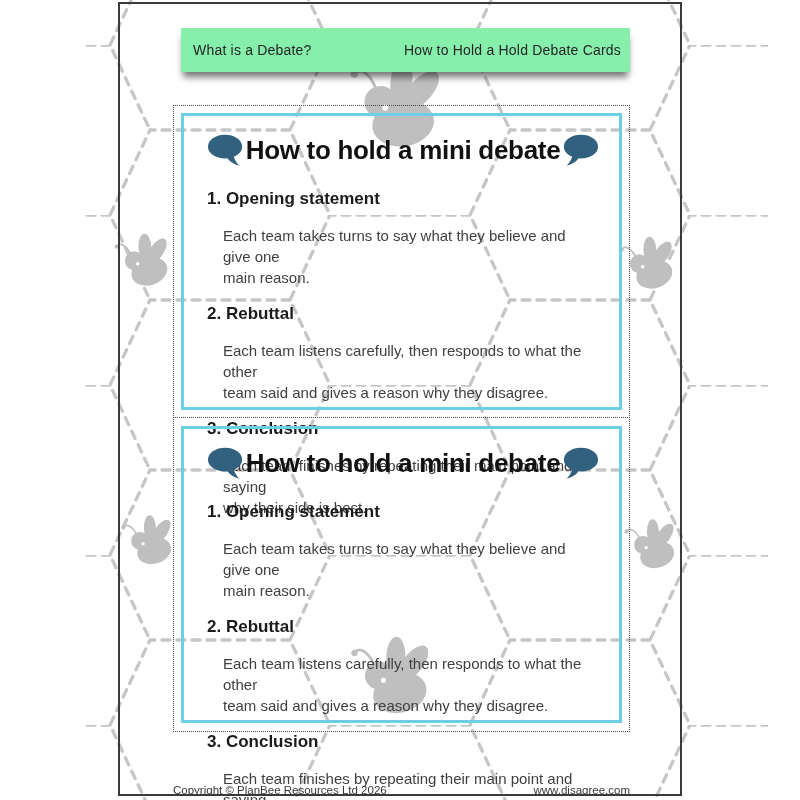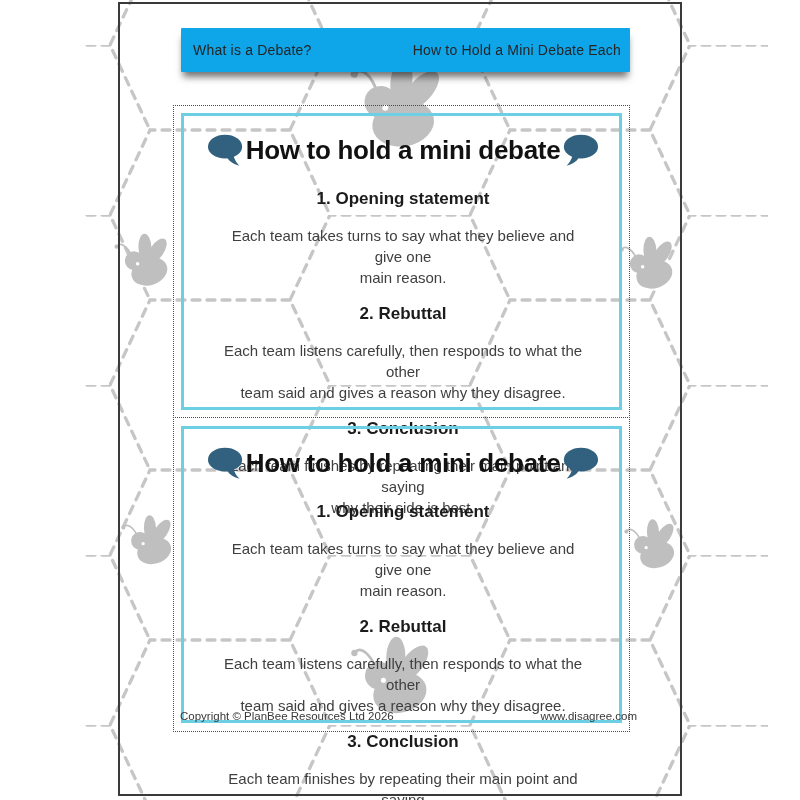--- a/index.html
+++ b/index.html
@@ -9,21 +9,21 @@
     font-family:"Liberation Sans","DejaVu Sans",sans-serif;
     --accent:#31617e; --card-cyan:#6ccfe4; --bee-gray:#bfbfbf; --pattern-gray:#c6c6c6;
   }
   .bg-svg{position:absolute;left:0;top:0;width:800px;height:800px;}
   .page-border{
     position:absolute;left:118px;top:2px;width:564px;height:794px;
     border:2px solid #3a3a3a;box-sizing:border-box;background:transparent;
   }
   .header-bar{
     position:absolute;left:181px;top:28px;width:449px;height:44px;box-sizing:border-box;
-    background:#0ea5e9;border-radius:1px;
+    background:#86efac;border-radius:1px;
     box-shadow:0 7px 7px -2px rgba(0,0,0,0.55);
     display:flex;align-items:center;justify-content:space-between;
     padding:0 9px 0 12px;font-size:14px;color:#252525;letter-spacing:0.2px;
   }
   .cut-frame{
     position:absolute;left:173px;top:105px;width:457px;height:627px;box-sizing:border-box;
     border:1.5px dotted #4a4a4a;
   }
   .cut-divider{
     position:absolute;left:173px;top:417px;width:457px;height:0;
@@ -39,31 +39,31 @@
   .title-row{
     display:flex;align-items:center;justify-content:flex-end;
     height:44px;margin-bottom:17px;
   }
   .card-title{
     flex:1;text-align:center;font-weight:bold;font-size:26px;letter-spacing:-0.3px;
     color:#111;line-height:44px;white-space:nowrap;
   }
   .bubble{width:38px;height:33px;flex:0 0 auto;}
   .bubble.right{transform:scaleX(-1);}
-  .section{margin-bottom:13px;text-align:center;}
+  .section{margin-bottom:13px;}
   .section h3{
     margin:0 0 3px 0;font-size:17px;line-height:20px;font-weight:bold;color:#1b1b1b;
   }
   .section p{
     margin:16px;font-size:15px;line-height:21px;color:#3f3f3f;white-space:pre-line;
   }
   .footer{
-    position:absolute;left:173px;top:710px;width:457px;
+    position:absolute;left:173px;top:784px;width:457px;
     display:flex;justify-content:space-between;align-items:center;
-    font-size:11.5px;color:#383838;margin-left:7px;
+    font-size:11.5px;color:#383838;
   }
 </style>
 </head>
 <body style="--accent: #31617e; --card-cyan: #6ccfe4; --bee-gray: #bfbfbf; --pattern-gray: #c6c6c6;">
 
 <svg class="bg-svg" width="800" height="800" viewBox="0 0 800 800" aria-hidden="true">
   <defs>
     <pattern id="hexpat" patternUnits="userSpaceOnUse" width="360" height="170" x="310" y="45">
       <g style="stroke:var(--pattern-gray)" stroke-width="3.3" fill="none" stroke-dasharray="8 7" stroke-linecap="round">
         <path d="M160,0 L20,0 L-20,85 L20,170"></path>
@@ -90,21 +90,21 @@
   <use href="#bee" width="100" height="90" transform="translate(651,264) rotate(4) scale(0.68) translate(-50,-45)"></use>
   <use href="#bee" width="100" height="90" transform="translate(151,541) rotate(4) scale(0.64) translate(-50,-45)"></use>
   <use href="#bee" width="100" height="90" transform="translate(654,545) rotate(4) scale(0.64) translate(-50,-45)"></use>
   <use href="#bee" width="100" height="90" transform="translate(396,677) rotate(8) scale(1.0) translate(-50,-45)"></use>
 </svg>
 
 <div class="page-border"></div>
 
 <div class="header-bar">
   <span>What is a Debate?</span>
-  <span>How to Hold a Mini Debate Each</span>
+  <span>How to Hold a Hold Debate Cards</span>
 </div>
 
 <div class="cut-frame"></div>
 <div class="cut-divider"></div>
 
 <div class="card card-1">
   <div class="title-row">
     <svg class="bubble" viewBox="0 0 40 34" aria-hidden="true">
       <g style="fill:var(--accent)">
         <ellipse cx="19" cy="13" rx="18" ry="12.5"></ellipse>

